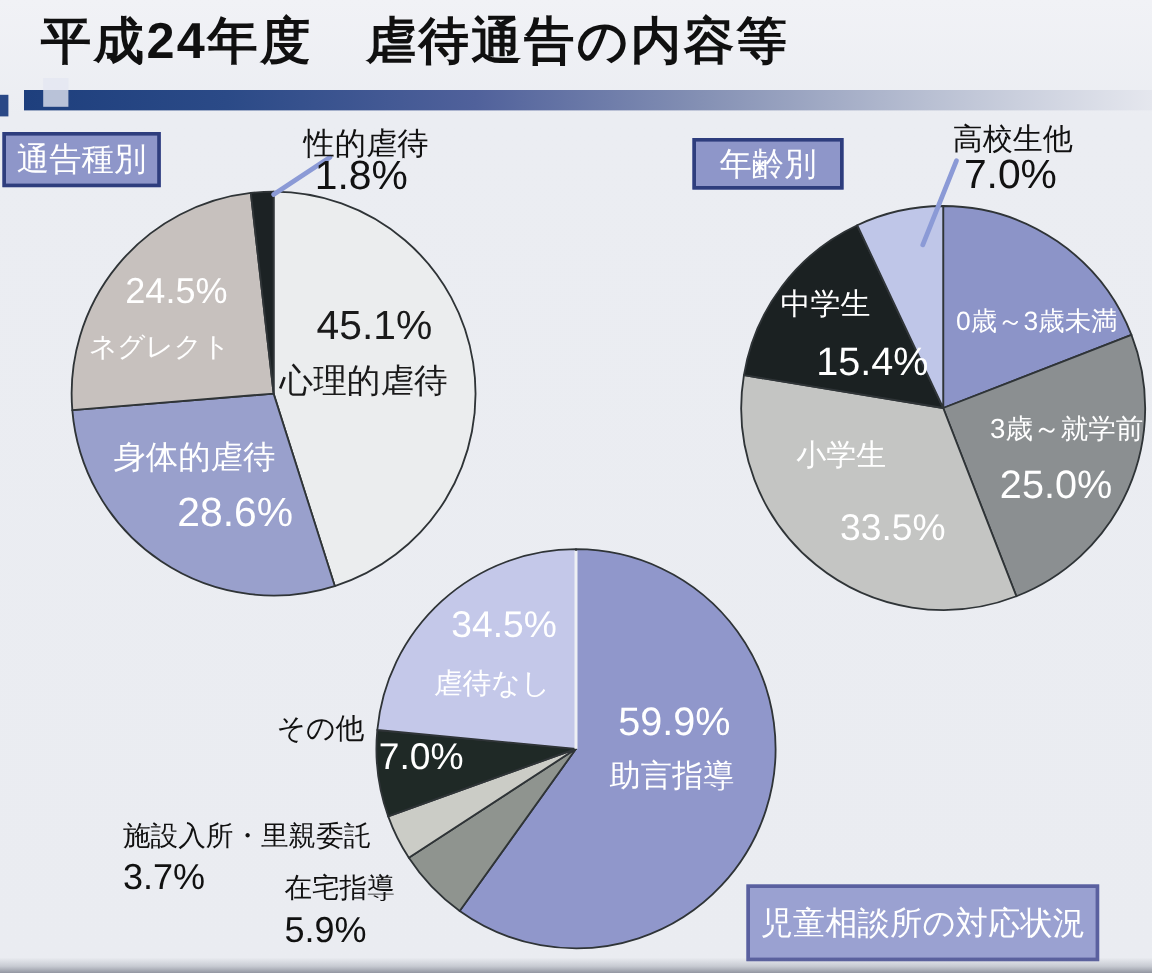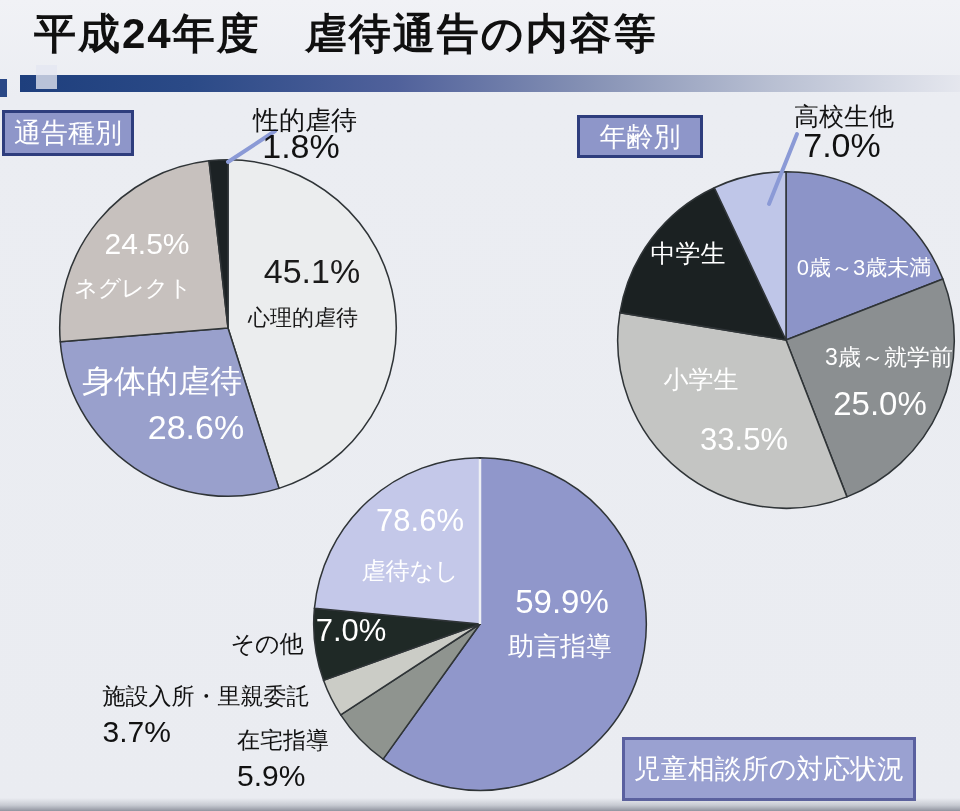--- a/index.html
+++ b/index.html
@@ -82,41 +82,42 @@
 
   <svg class="overlay">
     <line x1="228" y1="162" x2="275" y2="131" stroke="#8b9ad6" stroke-width="4" stroke-linecap="round"></line>
     <line x1="769" y1="204" x2="797" y2="134" stroke="#8b9ad6" stroke-width="4" stroke-linecap="round"></line>
     <line x1="480" y1="624" x2="480" y2="459" stroke="#eef0f4" stroke-width="2.5"></line>
   </svg>
 
   <div class="lbl" style="left:147px;top:243px;font-size:30px;color:#ffffff;">24.5%</div>
   <div class="lbl" style="left:133px;top:289px;font-size:23px;color:#ffffff;">ネグレクト</div>
   <div class="lbl" style="left:312px;top:272px;font-size:34px;color:#1a1a1a;">45.1%</div>
-  <div class="lbl" style="left:303px;top:318px;font-size:22px;color:#1a1a1a;">心理的虐待</div>
-  <div class="lbl" style="left:162px;top:382px;font-size:32px;color:#ffffff;">身体的虐待</div>
+  <div class="lbl" style="left:303px;top:318px;font-size:28px;color:#1a1a1a;">心理的虐待</div>
+  <div class="lbl" style="left:162px;top:382px;font-size:27px;color:#ffffff;">身体的虐待</div>
   <div class="lbl" style="left:196px;top:428px;font-size:34px;color:#ffffff;">28.6%</div>
   <div class="lbl" style="left:305px;top:120px;font-size:26px;color:#111111;">性的虐待</div>
   <div class="lbl" style="left:301px;top:147px;font-size:34px;color:#111111;">1.8%</div>
 
   <div class="lbl" style="left:844px;top:117px;font-size:25px;color:#111111;">高校生他</div>
   <div class="lbl" style="left:842px;top:146px;font-size:34px;color:#111111;">7.0%</div>
   <div class="lbl" style="left:688px;top:254px;font-size:25px;color:#ffffff;">中学生</div>
+  <div class="lbl" style="left:727px;top:302px;font-size:33px;color:#ffffff;">15.4%</div>
   <div class="lbl" style="left:864px;top:268px;font-size:22px;color:#ffffff;">0歳～3歳未満</div>
   <div class="lbl" style="left:889px;top:358px;font-size:23px;color:#ffffff;">3歳～就学前</div>
   <div class="lbl" style="left:880px;top:404px;font-size:33px;color:#ffffff;">25.0%</div>
   <div class="lbl" style="left:701px;top:380px;font-size:25px;color:#ffffff;">小学生</div>
   <div class="lbl" style="left:744px;top:440px;font-size:31px;color:#ffffff;">33.5%</div>
 
-  <div class="lbl" style="left:420px;top:521px;font-size:31px;color:#ffffff;">78.6%</div>
+  <div class="lbl" style="left:420px;top:521px;font-size:31px;color:#ffffff;">34.5%</div>
   <div class="lbl" style="left:410px;top:571px;font-size:24px;color:#ffffff;">虐待なし</div>
   <div class="lbl" style="left:562px;top:602px;font-size:33px;color:#ffffff;">59.9%</div>
   <div class="lbl" style="left:560px;top:646px;font-size:26px;color:#ffffff;">助言指導</div>
   <div class="lbl" style="left:351px;top:631px;font-size:31px;color:#ffffff;">7.0%</div>
-  <div class="lbl" style="left:267px;top:644px;font-size:24px;color:#111111;">その他</div>
+  <div class="lbl" style="left:267px;top:608px;font-size:24px;color:#111111;">その他</div>
   <div class="lbl row" style="left:206px;top:716px;color:#111111;">
     <span class="sm">施設入所・里親委託</span>
     <span class="big">3.7%</span>
   </div>
   <div class="lbl row" style="left:277px;top:760px;color:#111111;text-align:center;">
     <span class="sm">在宅指導</span>
     <span class="big" style="margin-left:6px;">5.9%</span>
   </div>
 
   <div class="bottom-shade"></div>

